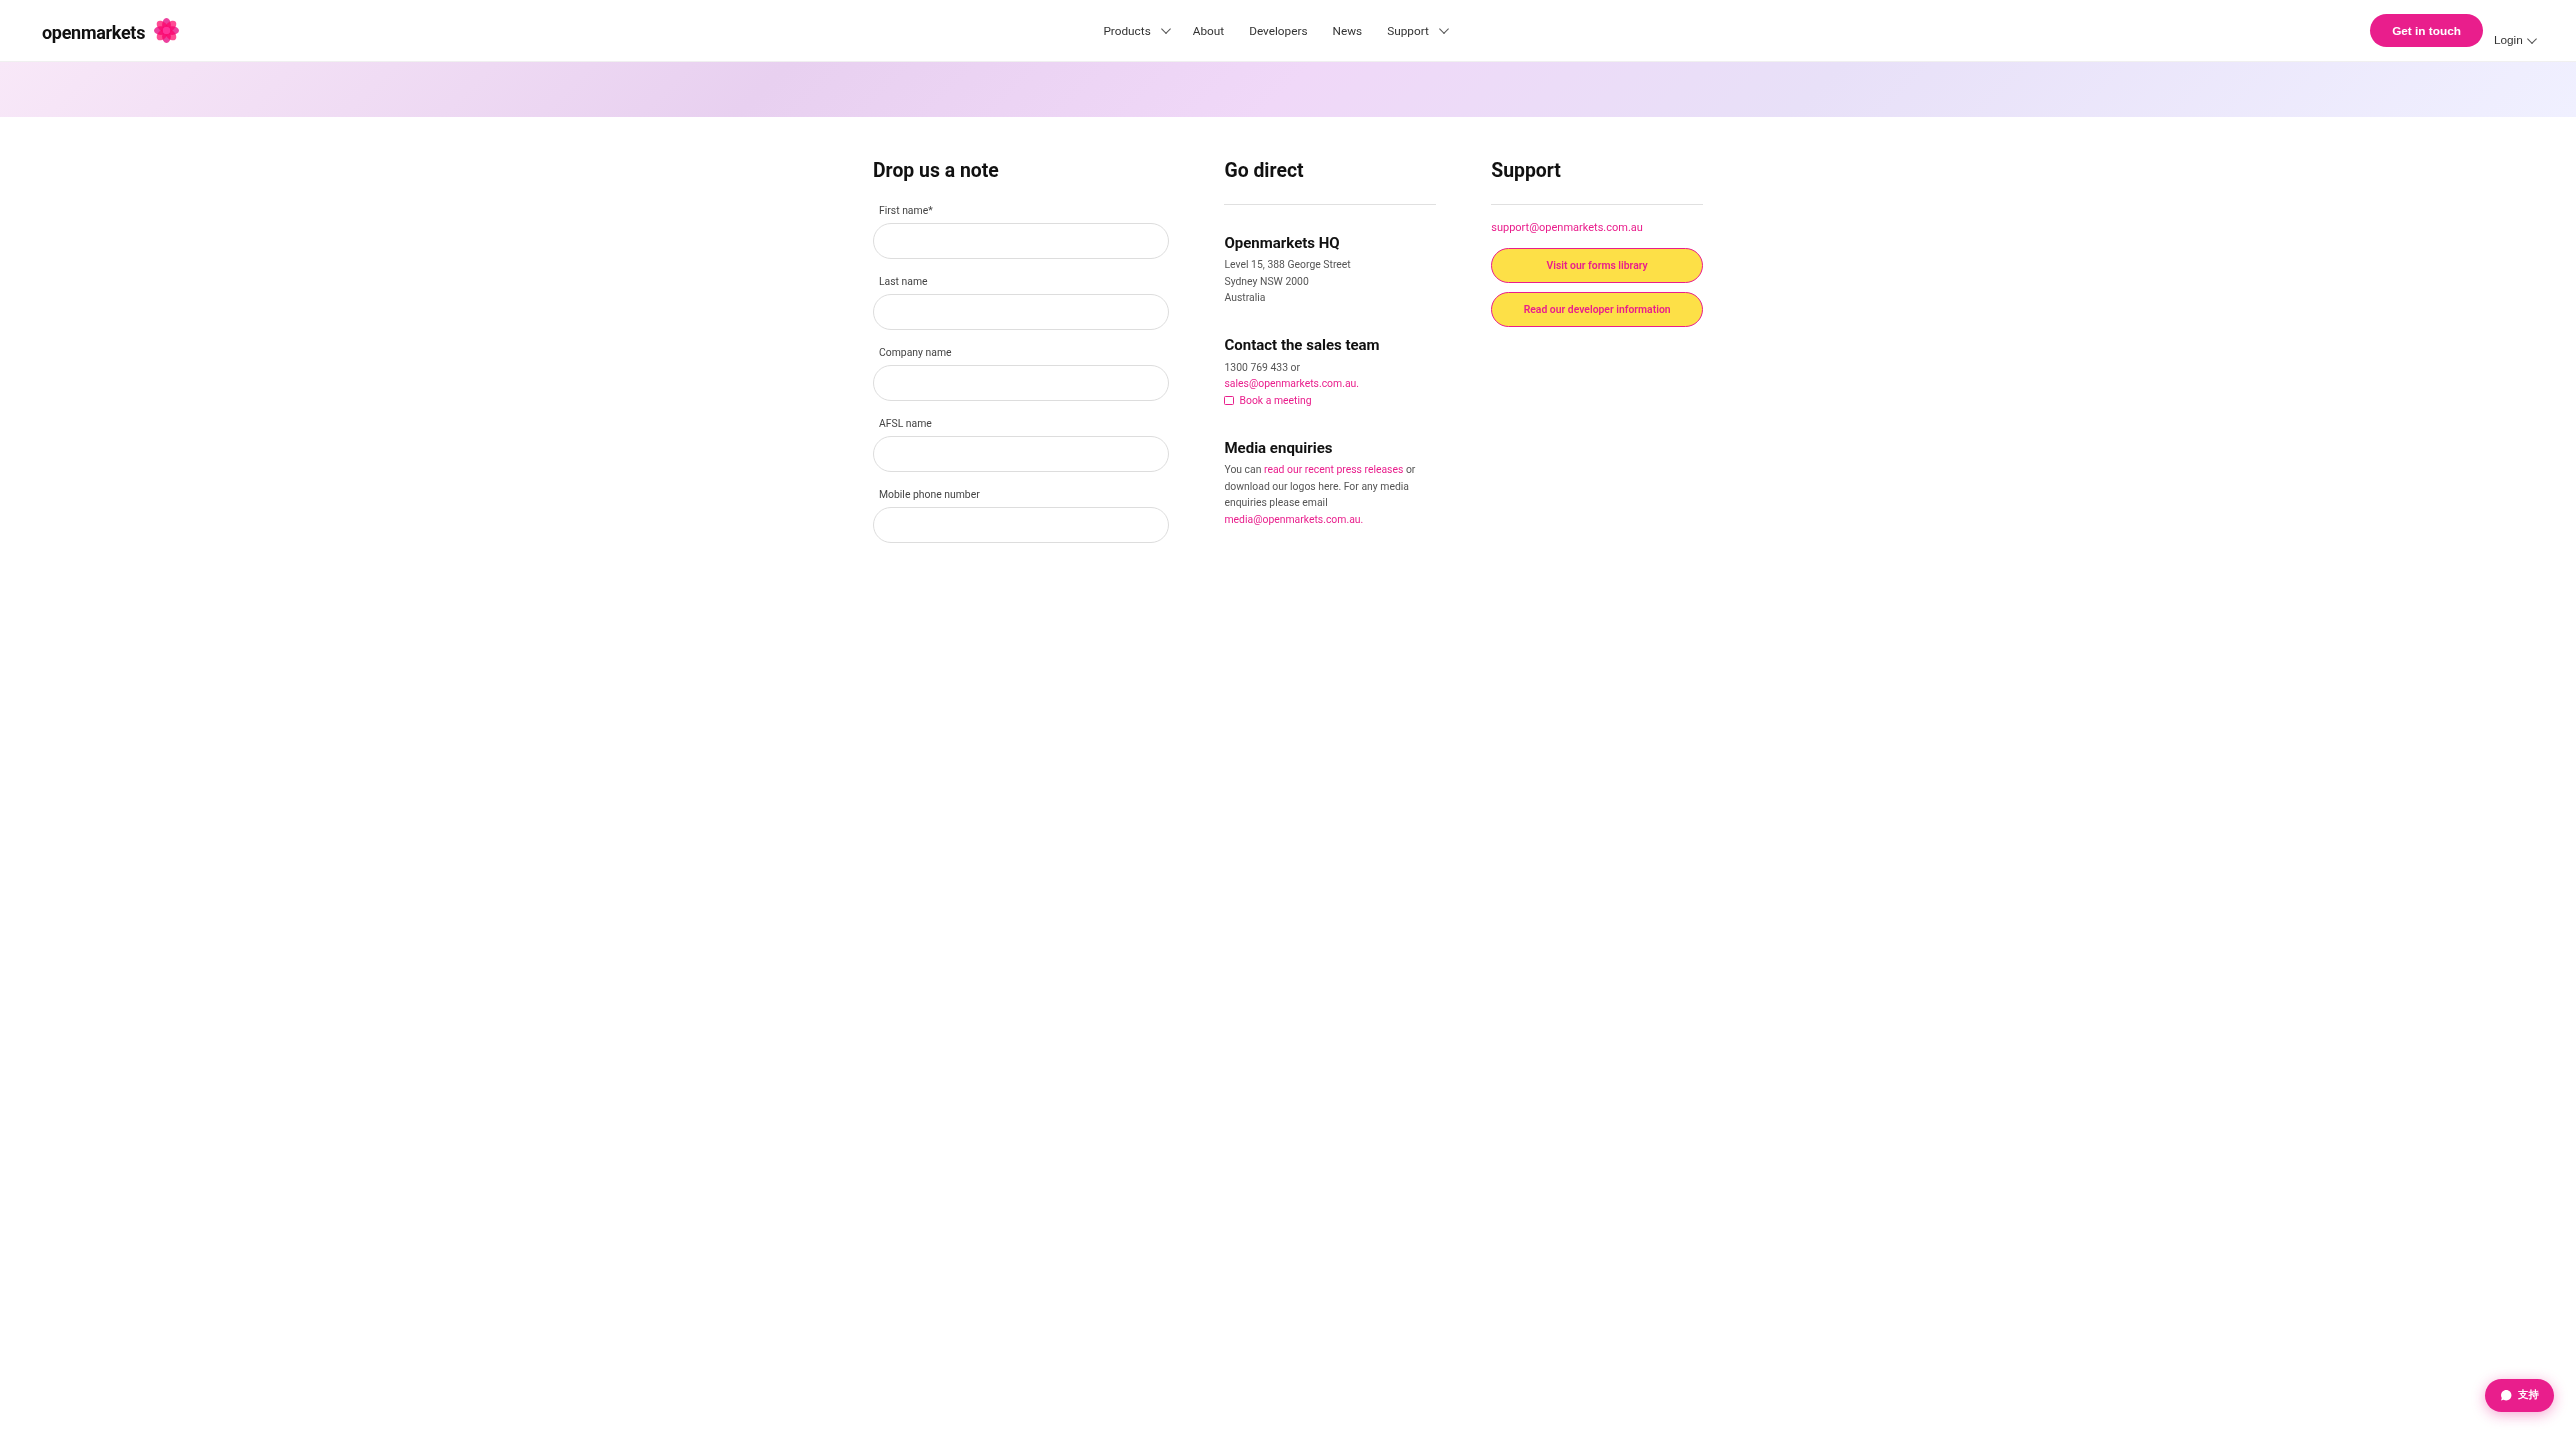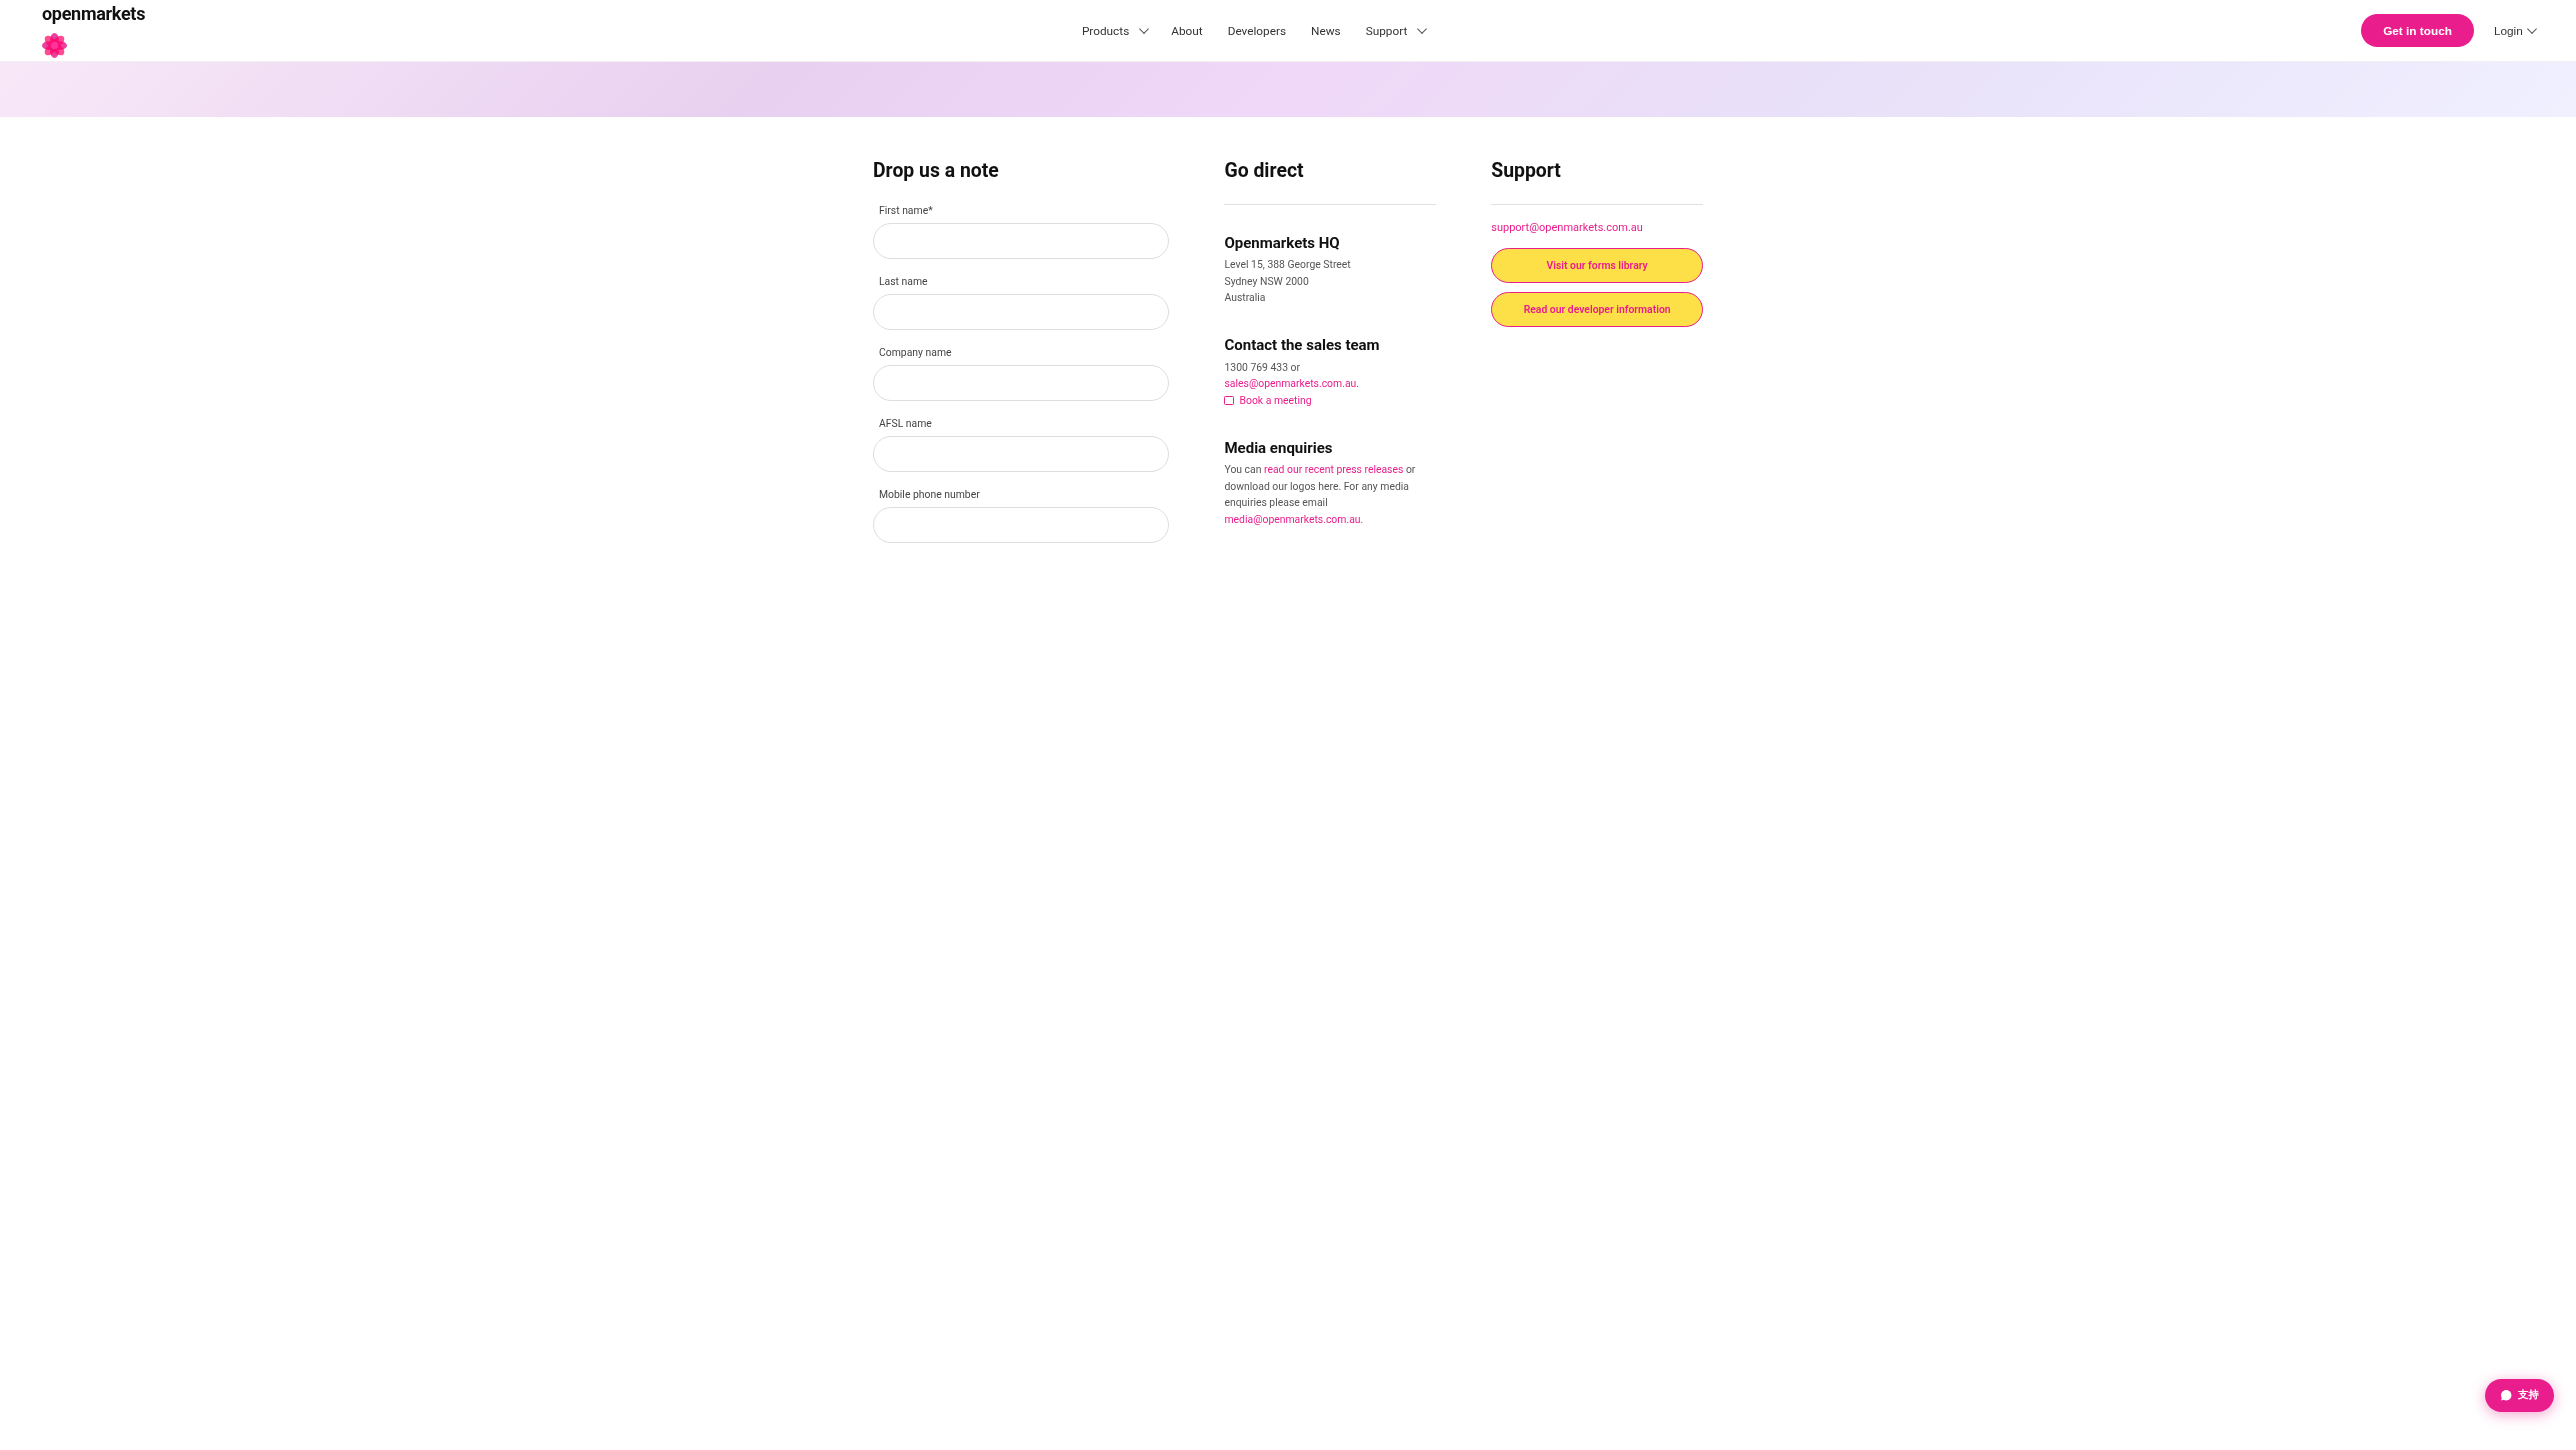--- a/index.html
+++ b/index.html
@@ -13,24 +13,23 @@
       padding: 0 42px;
       height: 62px;
       background: #fff;
       border-bottom: 0.7px solid #f0f0f0;
       position: sticky;
       top: 0;
       z-index: 100;
     }
     .logo {
       display: flex;
-      align-items: flex-start;
+      align-items: flex-end;
       gap: 9px;
       text-decoration: none;
-      flex-direction: column;
     }
     .logo-text {
       font-size: 18px;
       font-weight: 700;
       color: #111;
       letter-spacing: -0.3px;
     }
     .logo-flower {
       width: 25px;
       height: 25px;
@@ -52,22 +51,22 @@
     .chevron-down {
       display: inline-block;
       width: 7px;
       height: 7px;
       border-right: 1.4px solid #555;
       border-bottom: 1.4px solid #555;
       transform: rotate(45deg) translateY(-2.1px);
     }
     .header-actions {
       display: flex;
-      align-items: center;
-      gap: 20px;
+      align-items: flex-end;
+      gap: 11px;
     }
     .btn-get-in-touch {
       background: #e91e8c;
       color: #fff;
       border: none;
       border-radius: 35px;
       padding: 9.7px 22px;
       font-size: 11.8px;
       font-weight: 600;
       cursor: pointer;

